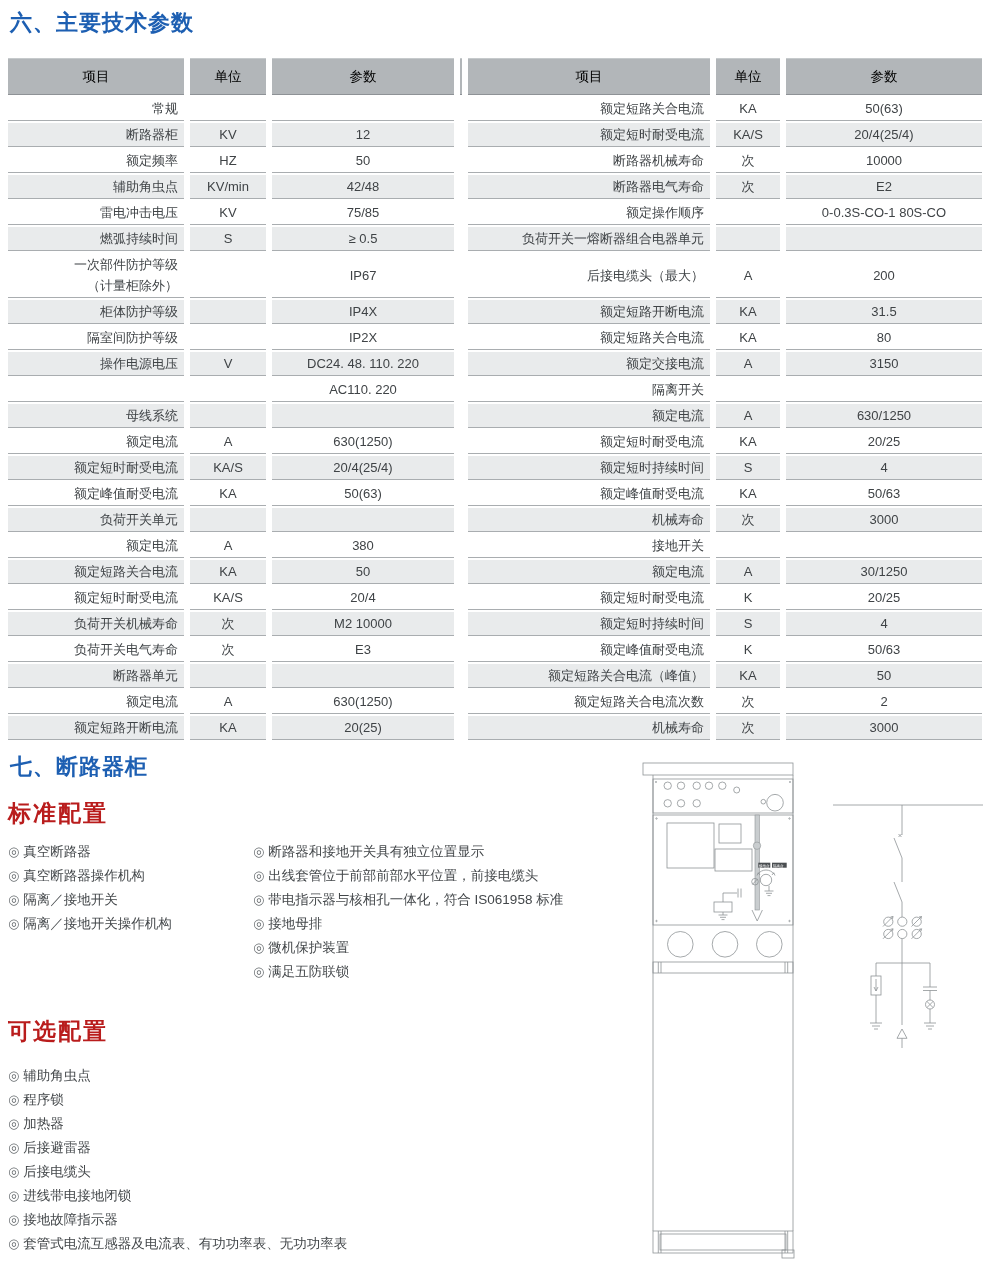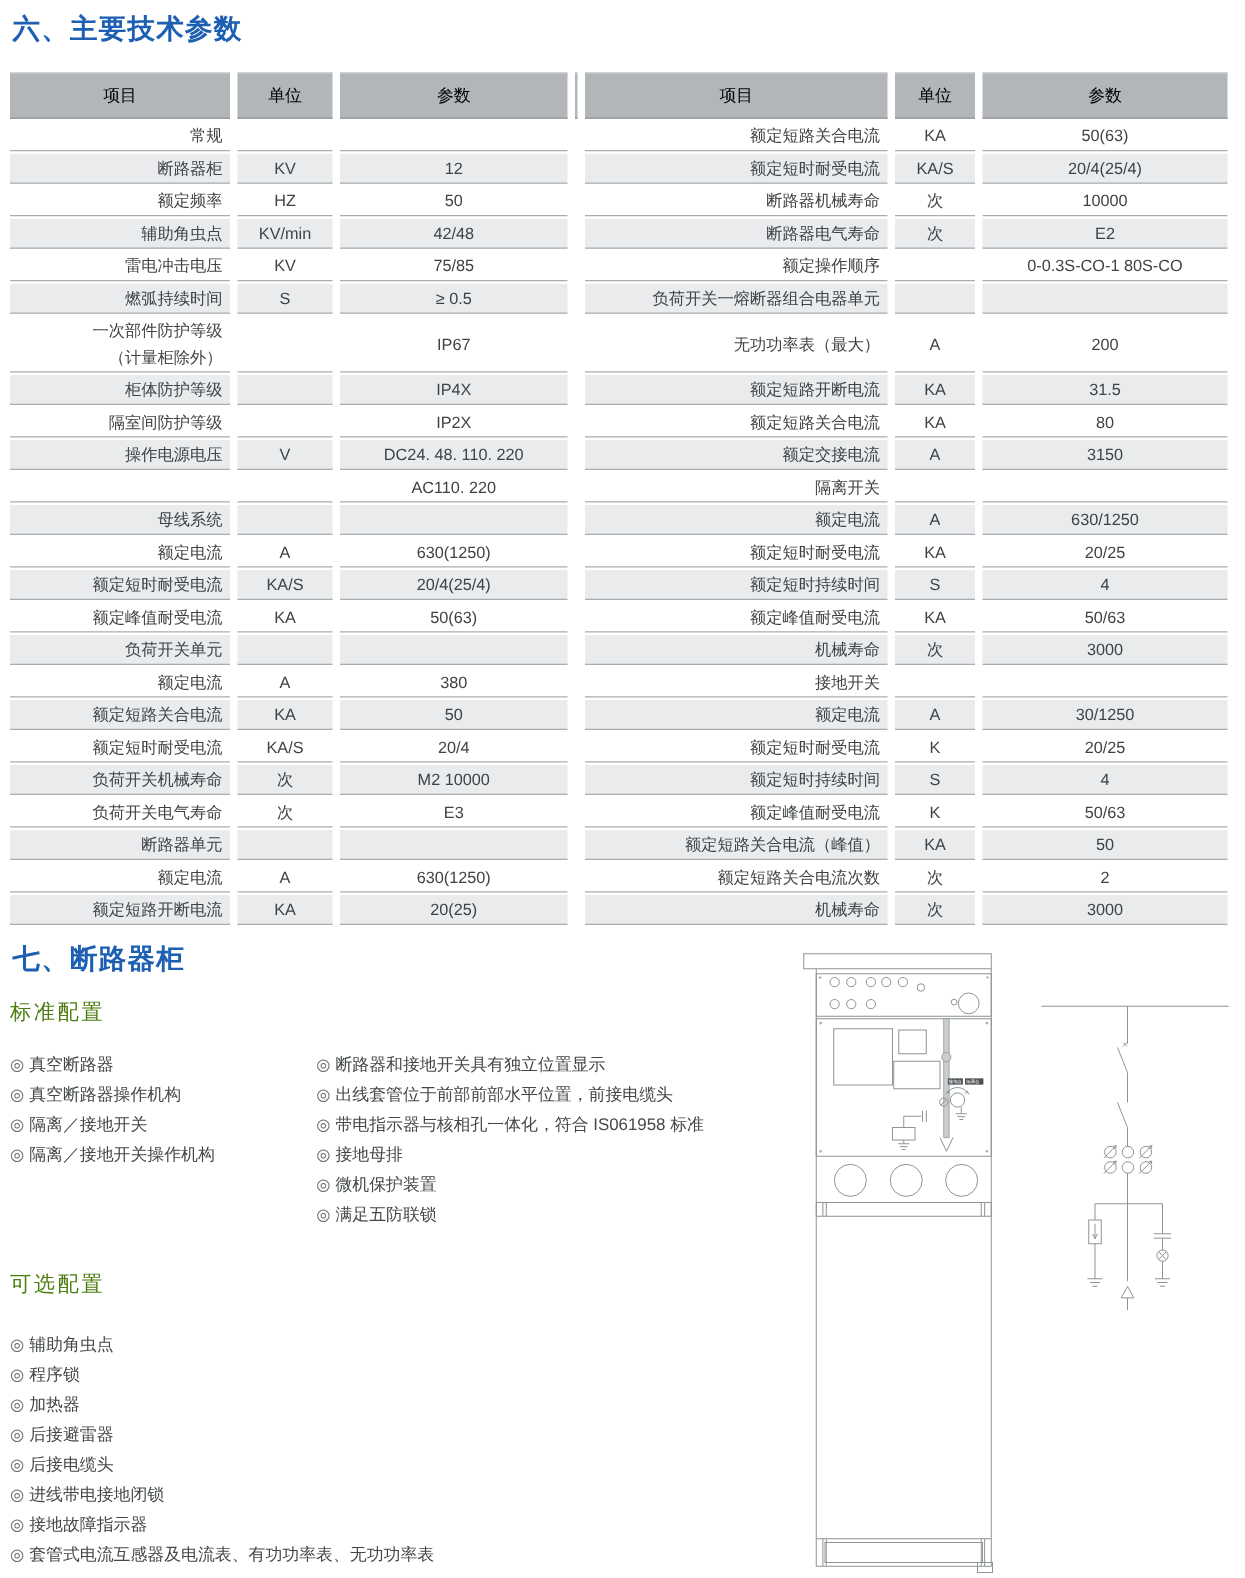--- a/index.html
+++ b/index.html
@@ -10,21 +10,21 @@
   }
   
   .sec-title{
     position:absolute;left:10px;margin:0;
     font-size:22px;font-weight:bold;color:#1d5fb2;letter-spacing:1px;
   }
   #sec6-title{top:8px;}
   #sec7-title{top:752px;}
   .sub-title{
     position:absolute;left:8px;margin:0;
-    font-size:17px;font-weight:normal;color:#4d7c0f;letter-spacing:2px;
+    font-size:23px;font-weight:bold;color:#b91c1c;letter-spacing:2px;
   }
   
   #spec-table-wrap{position:absolute;left:2px;top:56px;width:992px;}
   table#spec-table{
     border-collapse:separate;border-spacing:6px 2px;
     table-layout:fixed;width:986px;
   }
   #spec-table td{
     font-size:13px;line-height:21px;padding:1px 6px;
     border-bottom:1px solid #a9adb0;
@@ -136,21 +136,21 @@
             <td class="c-item">负荷开关一熔断器组合电器单元</td>
             <td class="c-unit"></td>
             <td class="c-val"></td>
           </tr>
           <tr>
             <td class="c-item">一次部件防护等级
 （计量柜除外）</td>
             <td class="c-unit"></td>
             <td class="c-val">IP67</td>
             <td class="c-gap"></td>
-            <td class="c-item">无功功率表（最大）</td>
+            <td class="c-item">后接电缆头（最大）</td>
             <td class="c-unit">A</td>
             <td class="c-val">200</td>
           </tr>
           <tr class="alt">
             <td class="c-item">柜体防护等级</td>
             <td class="c-unit"></td>
             <td class="c-val">IP4X</td>
             <td class="c-gap"></td>
             <td class="c-item">额定短路开断电流</td>
             <td class="c-unit">KA</td>

